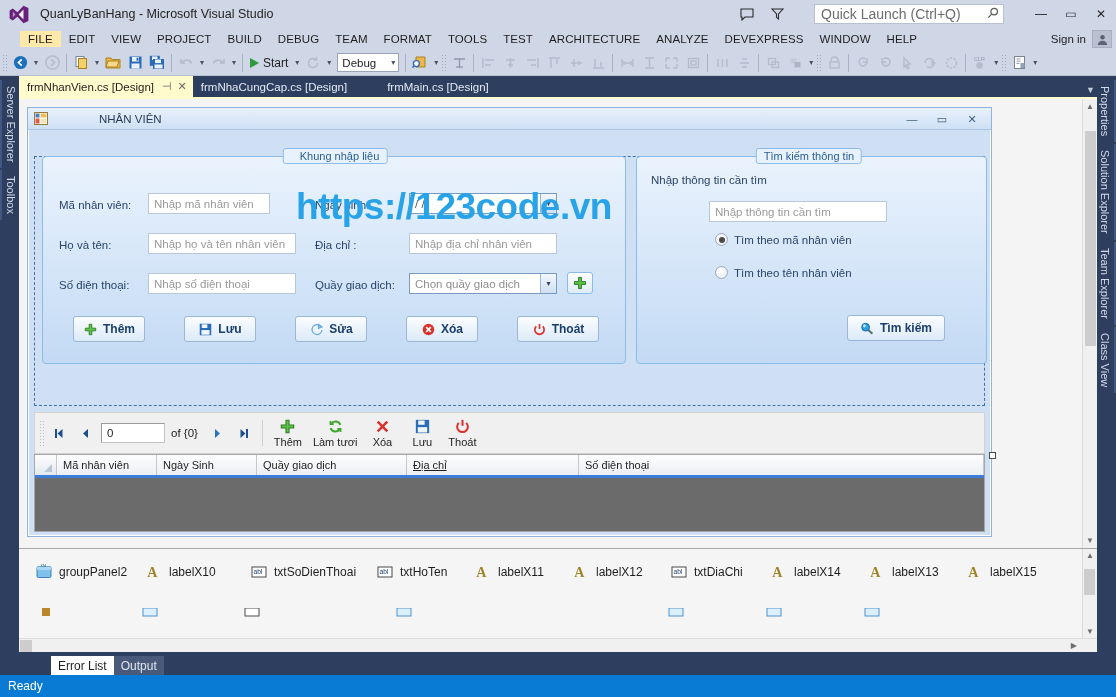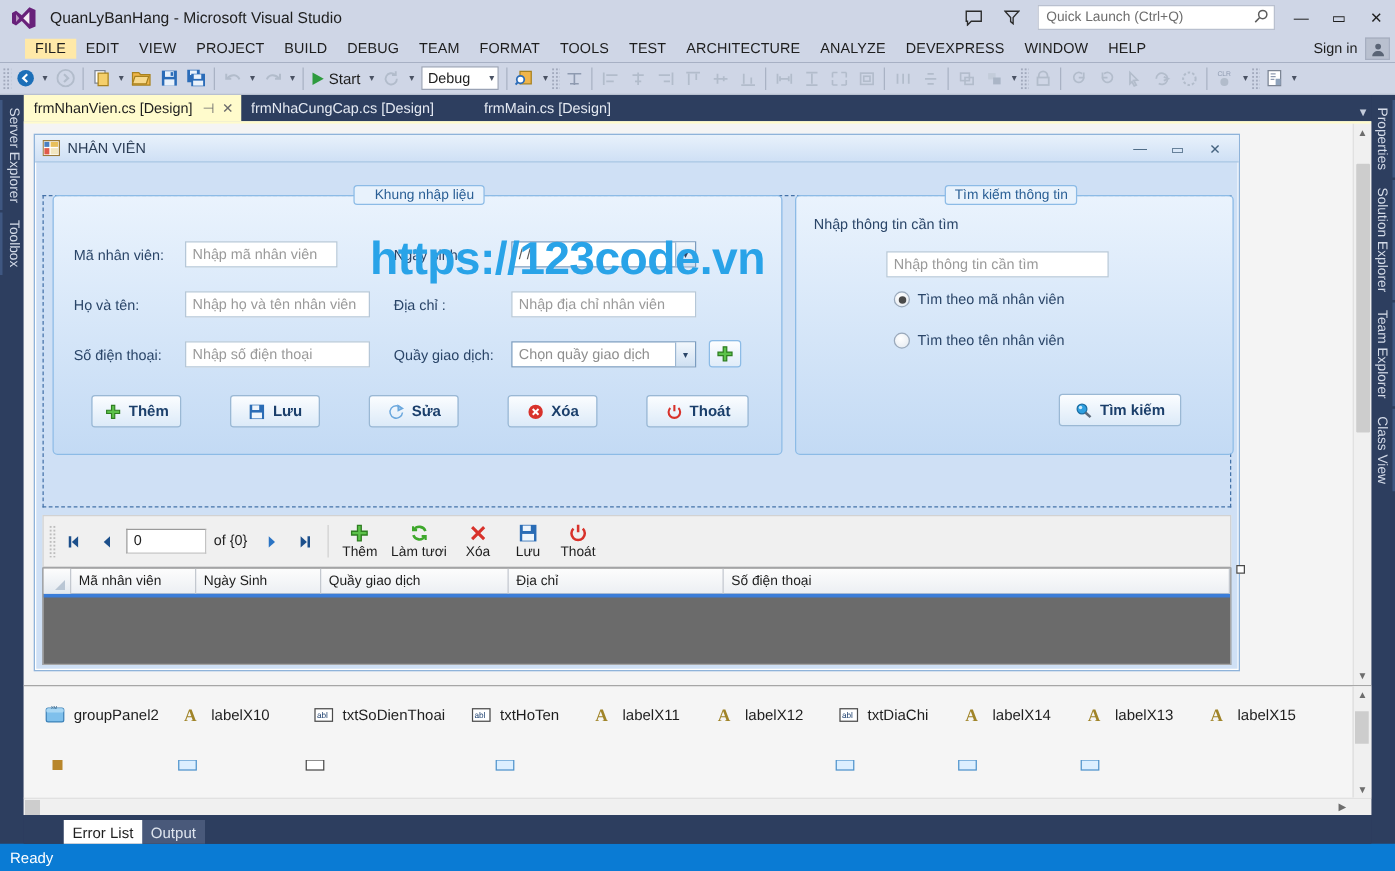--- a/index.html
+++ b/index.html
@@ -17,22 +17,22 @@
   #vs-root { position:absolute; inset:0; background:#2d3e5f; display:flex; flex-direction:column; }
 
   
   .titlebar { height:28px; background:#cfd6e6; display:flex; align-items:center; position:relative; flex:0 0 auto; }
   .vs-logo { width:22px; height:20px; margin-left:8px; display:flex; align-items:center; justify-content:center; }
   .title-text { margin-left:10px; font-size:12.5px; color:#1e1e1e; }
   .tb-right { position:absolute; right:0; top:0; height:28px; display:flex; align-items:center; }
   .tb-icon { width:30px; height:26px; display:flex; align-items:center; justify-content:center; color:#2b2b2b; }
   .quicklaunch {
     width:190px; height:20px; background:#fff; border:1px solid #b9c0cf;
-    display:flex; align-items:center; padding:0 4px 0 6px; margin:0 6px;
-    font-size:11px; color:#6d6d6d;
+    display:flex; align-items:center; padding:0 4px 0 6px; margin:0 22px;
+    font-size:14px; color:#6d6d6d;
   }
   .quicklaunch span.ql-txt { flex:1; }
   .wbtn { width:30px; height:28px; display:flex; align-items:center; justify-content:center; font-size:12px; color:#1e1e1e; }
 
   
   .menubar { height:22px; background:#cfd6e6; display:flex; align-items:center; position:relative; flex:0 0 auto; padding-left:20px; }
   .menu-item { padding:2px 8px; font-size:11.5px; color:#1e1e1e; letter-spacing:0.1px; white-space:nowrap; }
   .menu-item.active { background:#ffe9a8; color:#1e1e1e; }
   .menu-right { position:absolute; right:0; top:0; height:22px; display:flex; align-items:center; }
   .signin { font-size:11.5px; padding:0 6px; color:#1e1e1e; }
@@ -74,21 +74,21 @@
               border-top:2px solid #fffbcc; }
   .designer-surface { flex:1 1 auto; position:relative; overflow:hidden; background:#f4f4f4; }
 
   
   .winform {
     position:absolute; left:8px; top:8px; width:965px; height:430px;
     background:#cfe0f5; border:1px solid #8fb3d9;
     box-shadow:0 0 0 1px #ffffff inset;
   }
   .wf-title { height:22px; background:linear-gradient(#e8f1fb,#cfe0f5); display:flex; align-items:center; padding-left:6px;
-              border-bottom:1px solid #a9c6e4; position:relative; }
+              border-bottom:1px solid #a9c6e4; position:relative;gap:45px; }
   .wf-ico { width:14px;height:13px; margin-right:6px; }
   .wf-title-text { font-size:11.5px; color:#2a3c55; }
   .wf-ctrls { position:absolute; right:4px; top:0; height:22px; display:flex; align-items:center; }
   .wf-ctrl { width:30px;height:20px;display:flex;align-items:center;justify-content:center;color:#45637f;font-size:11px; }
 
   .wf-body { position:absolute; left:0; right:0; top:22px; bottom:0; padding:6px; }
   .dashouter { position:absolute; left:6px; top:26px; right:6px; height:250px; border:1px dashed #4472a8; }
 
   
   .gp { position:absolute; border:1px solid #8cbbe6; border-radius:4px;
@@ -709,21 +709,21 @@
                     <span class="nt">Thoát</span>
                   </div>
                 </div>
 
                 <div class="dgv">
                   <div class="dgv-head">
                     <div class="dgv-corner"></div>
                     <div class="dgv-th" style="width:100px;">Mã nhân viên</div>
                     <div class="dgv-th" style="width:100px;">Ngày Sinh</div>
                     <div class="dgv-th" style="width:150px;">Quầy giao dịch</div>
-                    <div class="dgv-th" style="width:172px;">Địa chỉ</div>
+                    <div class="dgv-th" style="width:172px;text-decoration:underline;">Địa chỉ</div>
                     <div class="dgv-th" style="flex:1;">Số điện thoại</div>
                   </div>
                   <div class="dgv-blue"></div>
                 </div>
               </div>
             </div>
 
             <div class="rhandle" style="left:970px; top:353px;"></div>
           </div>
 

